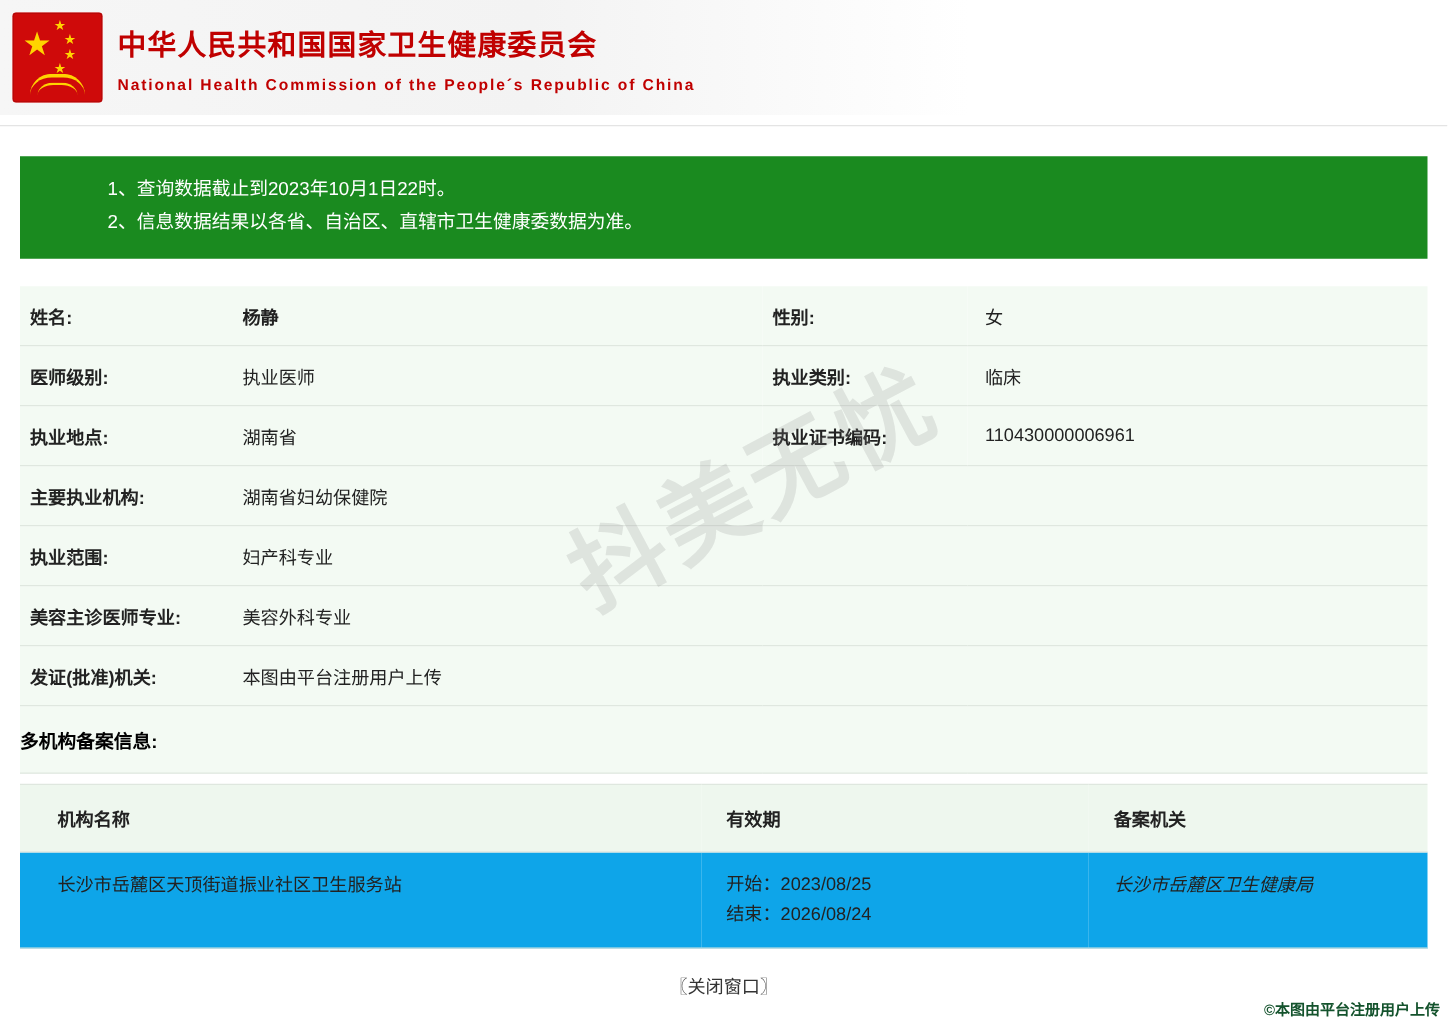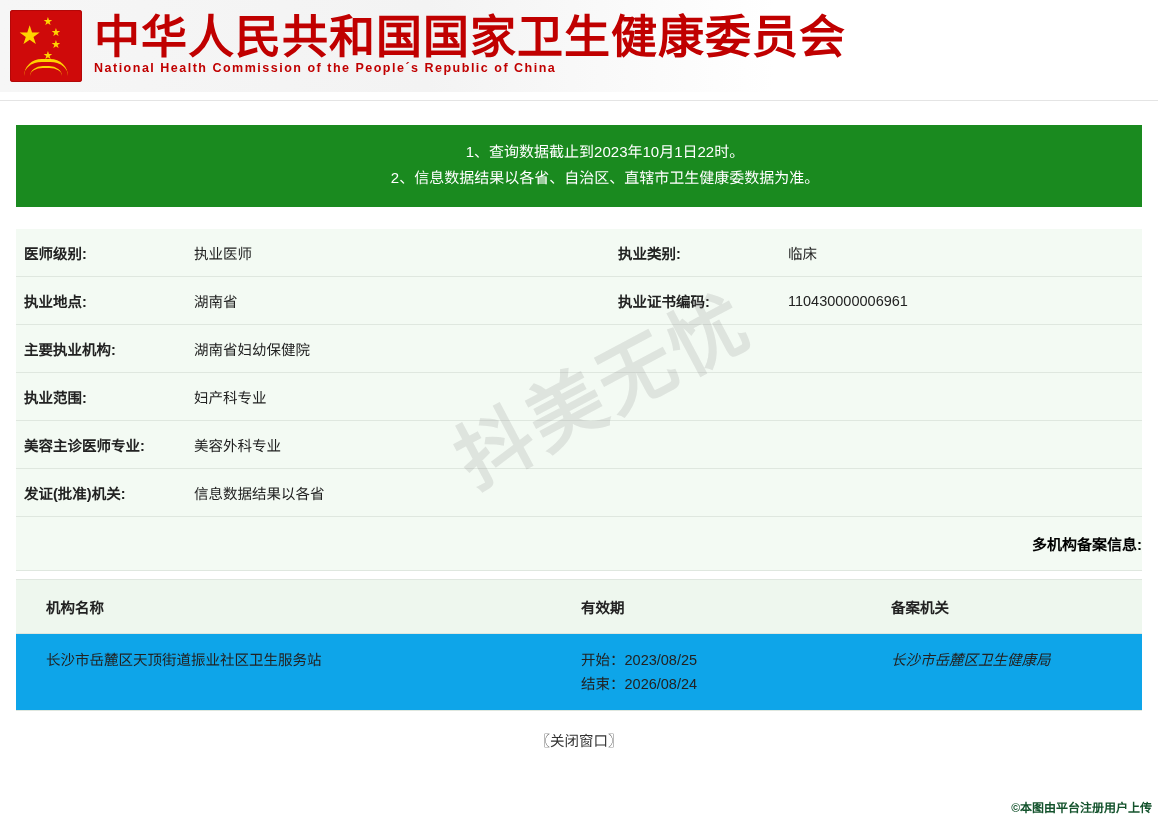--- a/index.html
+++ b/index.html
@@ -82,40 +82,39 @@
     border-top: 2px solid #ffd400;
     border-radius: 40% 40% 0 0 / 100% 100% 0 0;
   }
   .title-block {
     display: flex;
     flex-direction: column;
     justify-content: center;
   }
   .title-cn {
     font-family: "DejaVu Sans", "Liberation Sans", sans-serif;
-    font-size: 46px;
+    font-size: 23px;
     font-weight: bold;
     color: #c00000;
     letter-spacing: 1px;
     line-height: 44px;
     white-space: nowrap;
   }
   .title-en {
     font-size: 12.5px;
     font-weight: bold;
     color: #c00000;
     letter-spacing: 1.5px;
     line-height: 18px;
     white-space: nowrap;
   }
 
   
   .notice-wrap {
     padding: 24px 16px 0 16px;
-    text-align: center;
   }
   .notice {
     background: #1a8a1f;
     color: #ffffff;
     padding: 14px 18px 16px 70px;
     line-height: 26px;
     font-size: 15px;
   }
   .notice div { white-space: nowrap; }
 
@@ -142,21 +141,21 @@
     color: #222;
     padding-left: 14px;
   }
   .info-table td.val-name { font-weight: bold; }
   .col-a { width: 150px; }
   .col-b { width: 430px; }
   .col-c { width: 160px; }
   .col-d { width: auto; }
 
   .section-title-row td {
-    text-align: right;
+    text-align: left;
     font-weight: bold;
     padding: 16px 0;
     background: #f3faf3;
     font-size: 15px;
   }
 
   
   .records {
     margin: 8px 16px 0 16px;
     width: calc(100% - 32px);
@@ -256,20 +255,26 @@
 
 <table class="info-table">
   <colgroup>
     <col class="col-a">
       <col class="col-b">
       <col class="col-c">
       <col class="col-d">
   </colgroup>
   <tbody>
     <tr>
+      <td class="lbl">姓名:</td>
+      <td class="val val-name">杨静</td>
+      <td class="lbl">性别:</td>
+      <td class="val">女</td>
+    </tr>
+    <tr>
       <td class="lbl">医师级别:</td>
       <td class="val">执业医师</td>
       <td class="lbl">执业类别:</td>
       <td class="val">临床</td>
     </tr>
     <tr>
       <td class="lbl">执业地点:</td>
       <td class="val">湖南省</td>
       <td class="lbl">执业证书编码:</td>
       <td class="val">110430000006961</td>
@@ -281,21 +286,21 @@
     <tr>
       <td class="lbl">执业范围:</td>
       <td class="val" colspan="3">妇产科专业</td>
     </tr>
     <tr>
       <td class="lbl">美容主诊医师专业:</td>
       <td class="val" colspan="3">美容外科专业</td>
     </tr>
     <tr>
       <td class="lbl">发证(批准)机关:</td>
-      <td class="val" colspan="3">信息数据结果以各省</td>
+      <td class="val" colspan="3">本图由平台注册用户上传</td>
     </tr>
     <tr class="section-title-row">
       <td colspan="4">多机构备案信息:</td>
     </tr>
   </tbody>
 </table>
 
 <table class="records">
   <colgroup>
     <col class="rec-col1">

